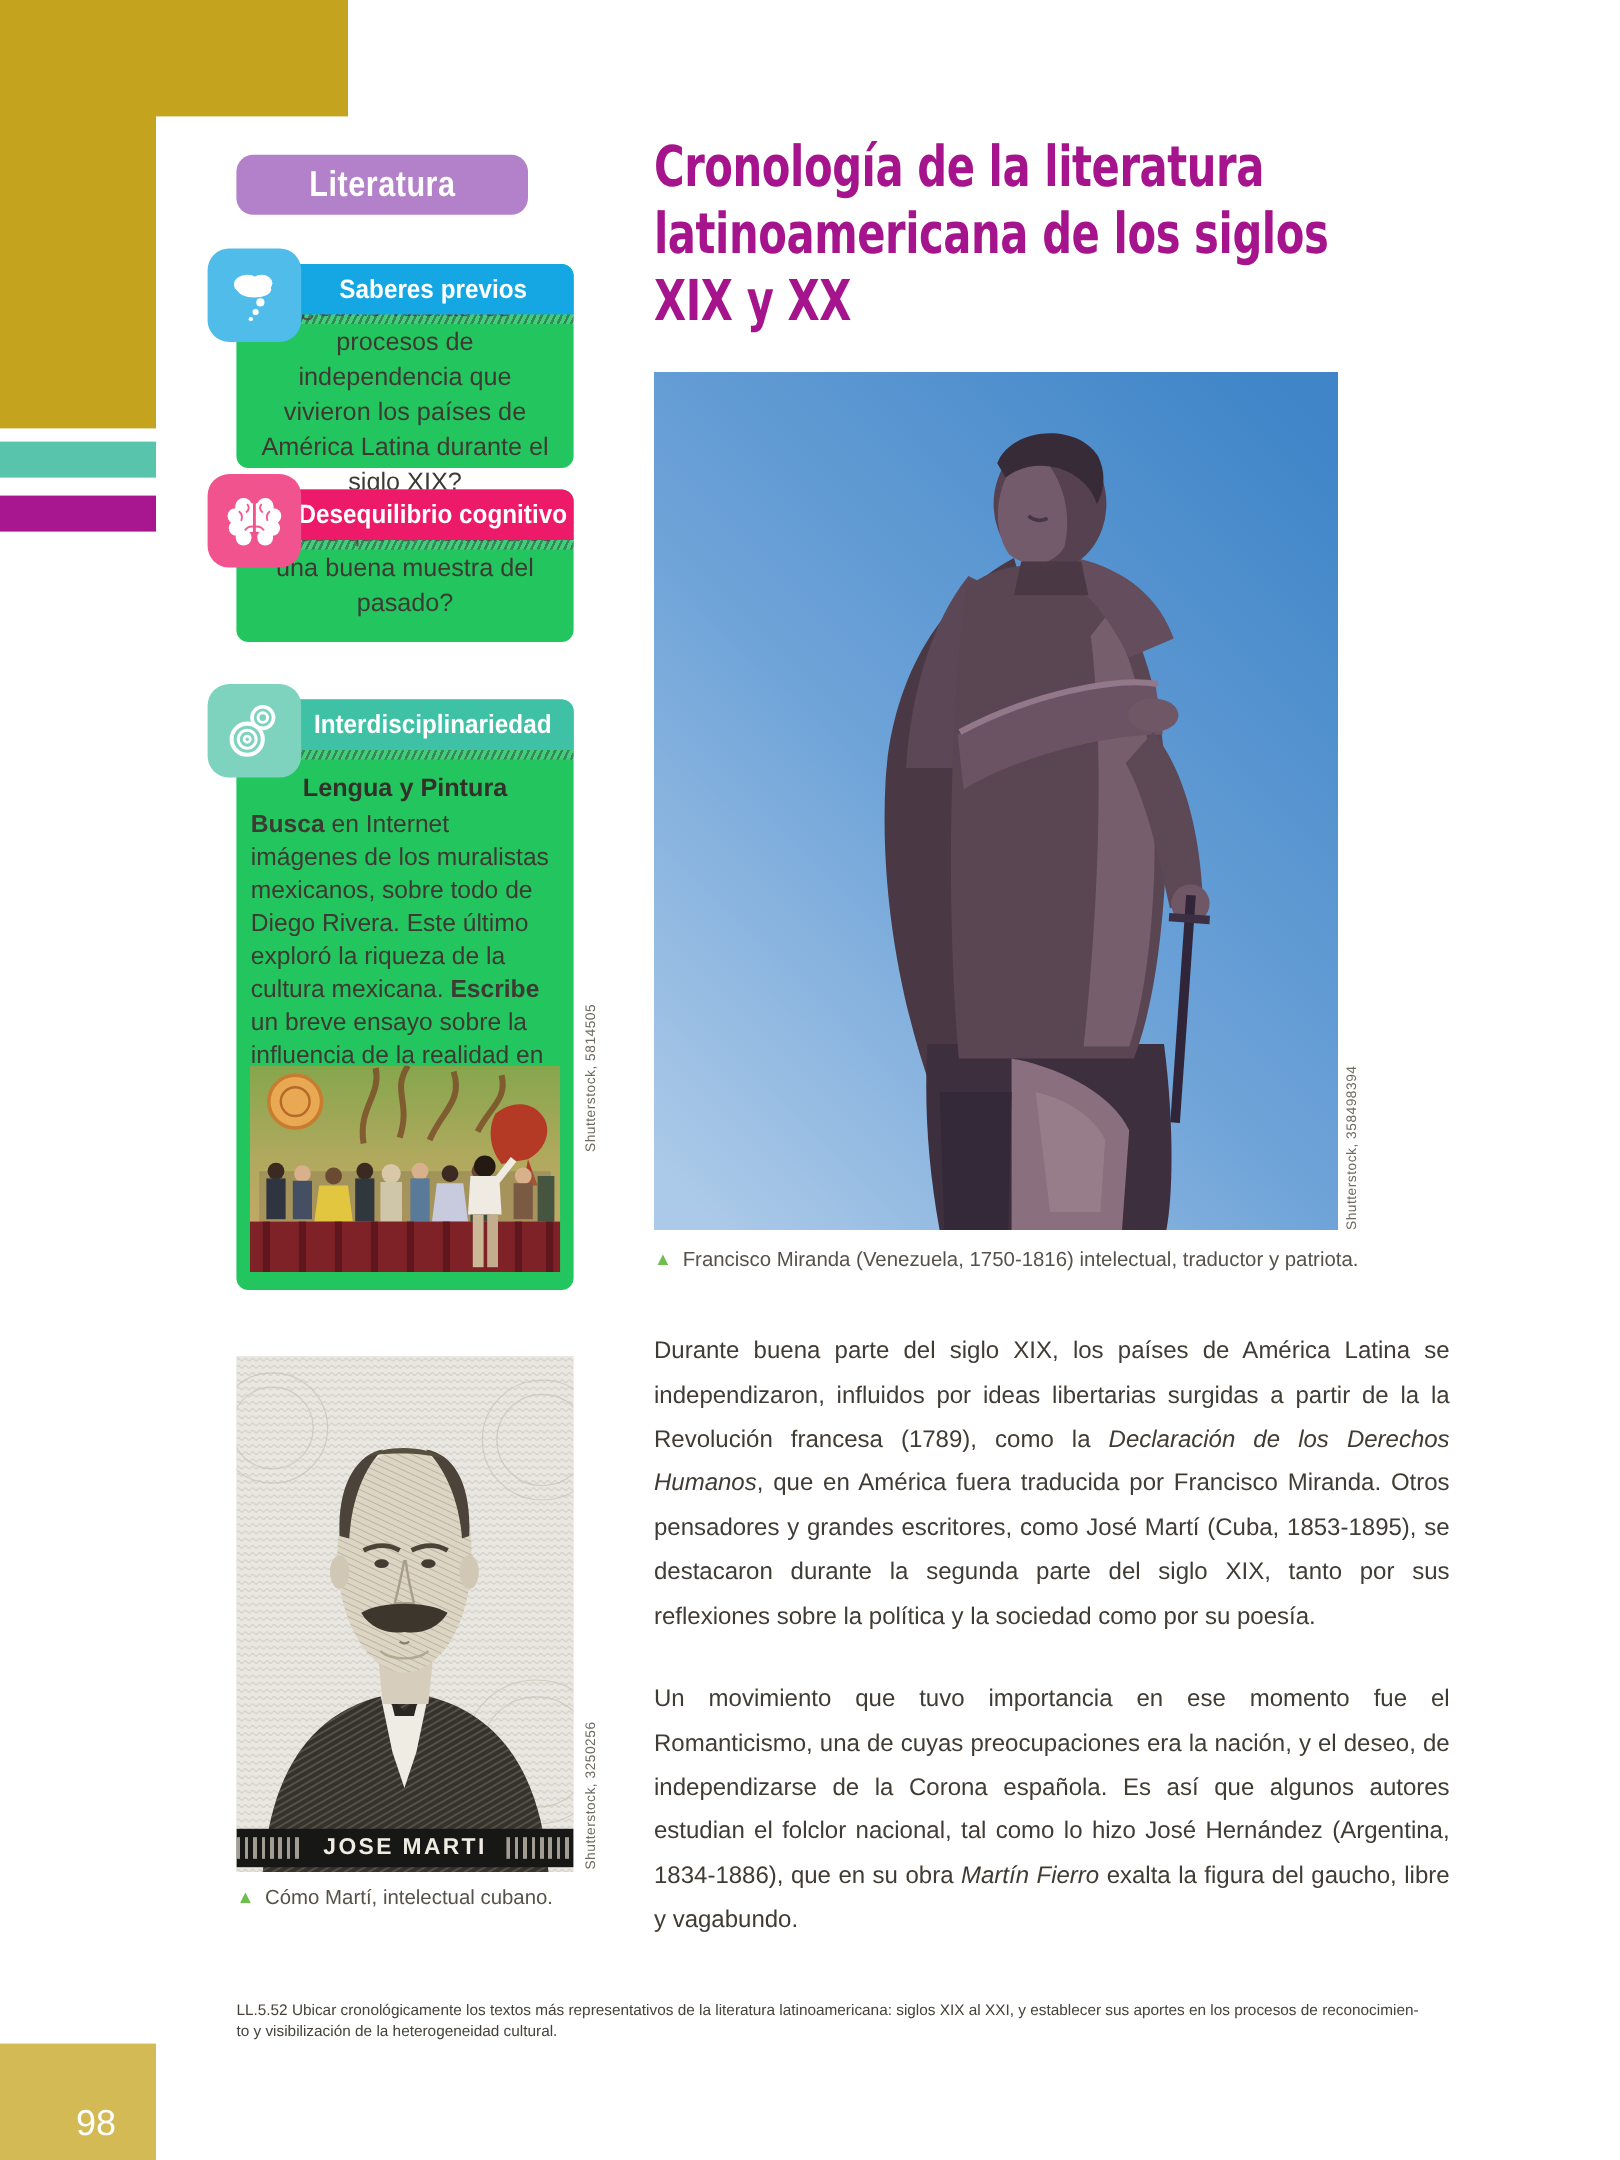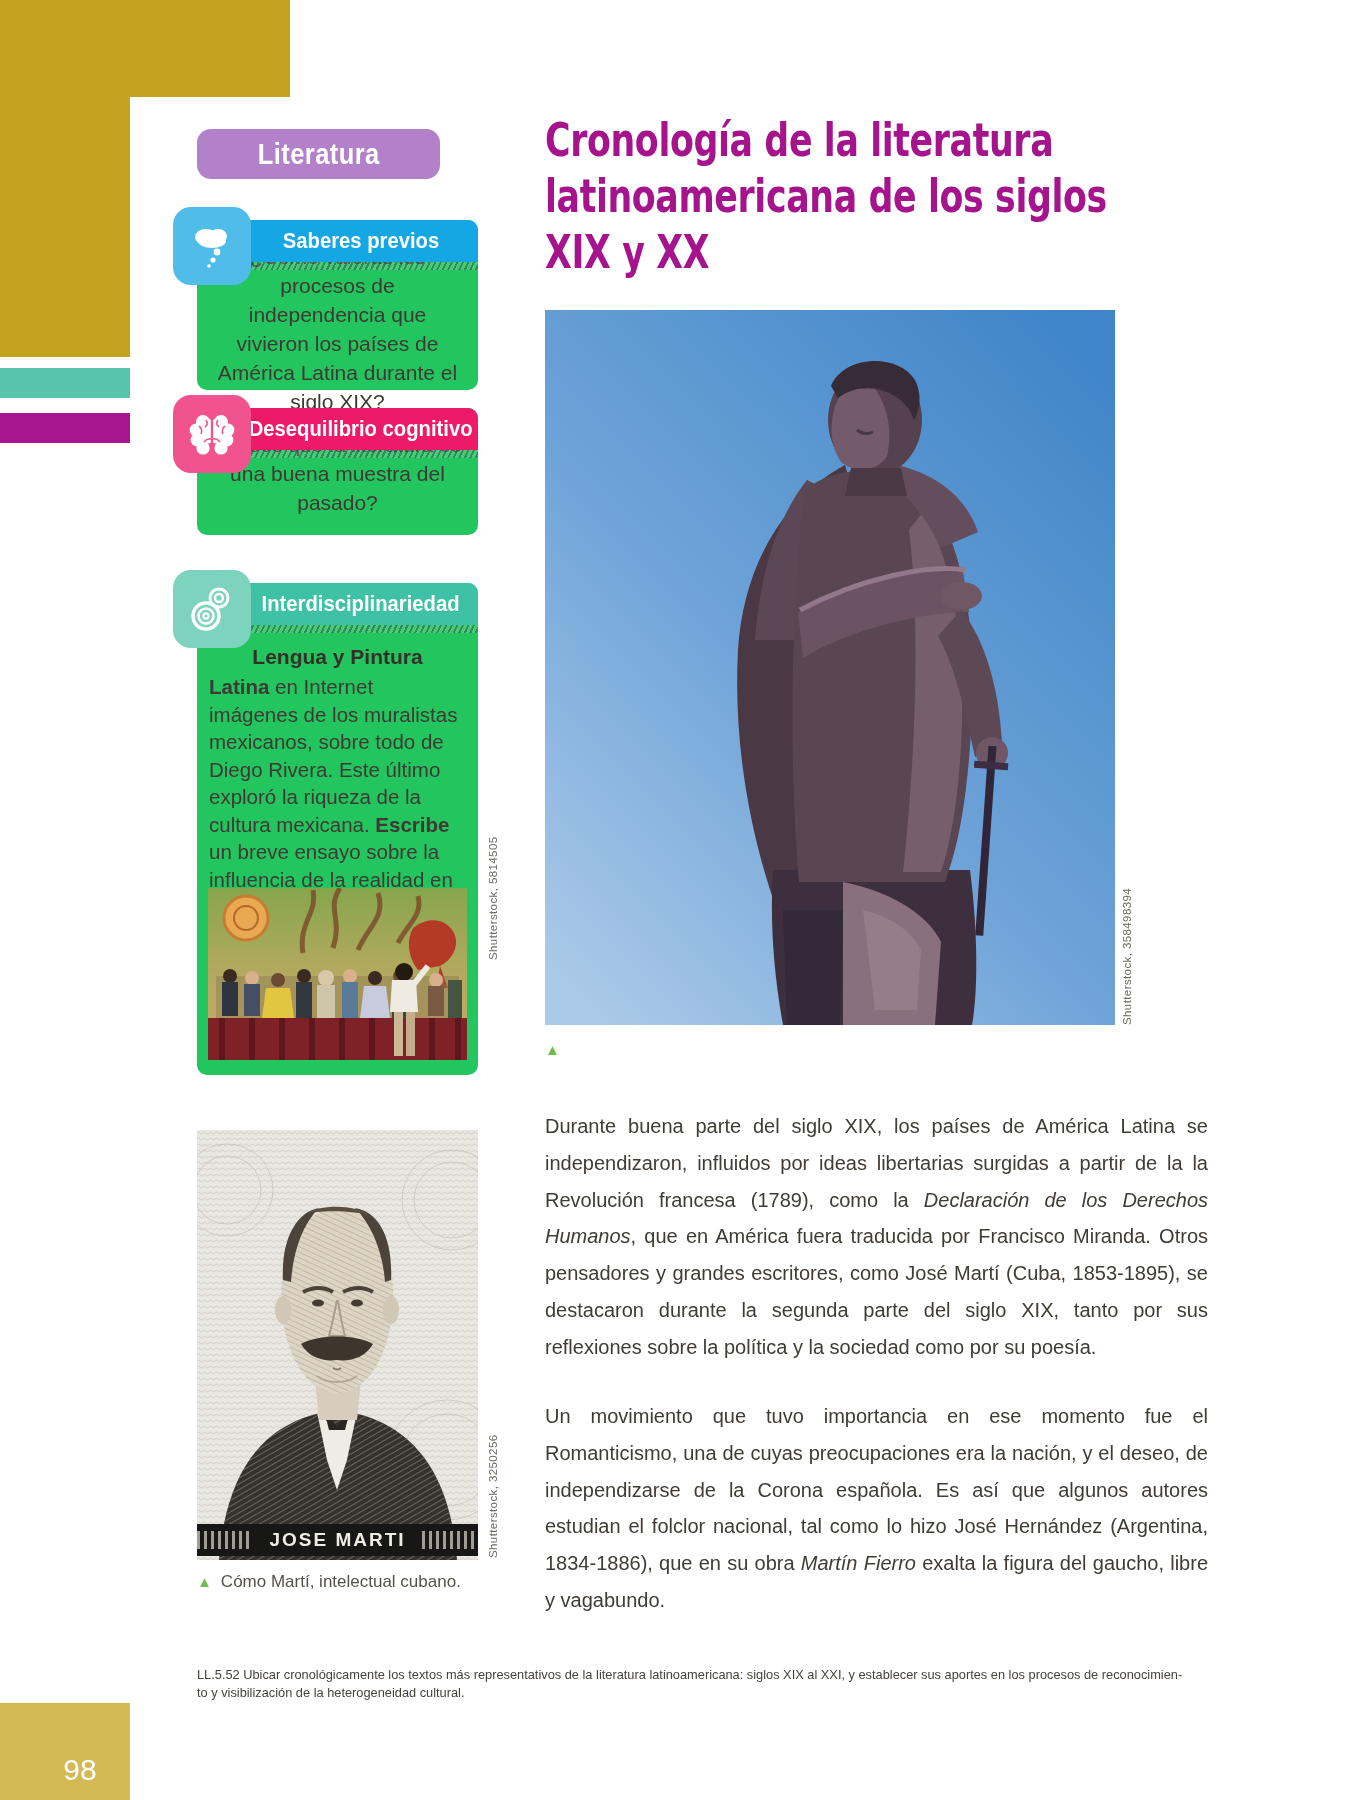--- a/index.html
+++ b/index.html
@@ -158,21 +158,21 @@
           <circle cx="33" cy="15" r="9" stroke-width="3"></circle>
           <circle cx="33" cy="15" r="4" stroke-width="2.4"></circle>
           <circle cx="20" cy="33" r="13" stroke-width="3.4"></circle>
           <circle cx="20" cy="33" r="7.5" stroke-width="2.6"></circle>
           <circle cx="20" cy="33" r="2.6" stroke-width="2.2"></circle>
         </g>
       </svg>
     </div>
     <div style="margin-top:52px;"></div>
     <div class="inter-heading">Lengua y Pintura</div>
-    <div class="inter-text"><span class="bold">Latina</span><span> en Internet imágenes de los muralistas mexicanos, sobre todo de Diego Rivera. Este último exploró la riqueza de la cultura mexicana. </span><span class="bold">Escribe</span><span> un breve ensayo sobre la influencia de la realidad en las artes o del arte en la sociedad.</span></div>
+    <div class="inter-text"><span class="bold">Busca</span><span> en Internet imágenes de los muralistas mexicanos, sobre todo de Diego Rivera. Este último exploró la riqueza de la cultura mexicana. </span><span class="bold">Escribe</span><span> un breve ensayo sobre la influencia de la realidad en las artes o del arte en la sociedad.</span></div>
 
     <div class="mural">
       <svg width="259" height="172" viewBox="0 0 259 172">
         <defs>
           <linearGradient id="mg" x1="0" y1="0" x2="0" y2="1">
             <stop offset="0" stop-color="#86a64c"></stop>
               <stop offset=".45" stop-color="#b0a95e"></stop>
             <stop offset=".8" stop-color="#c3a867"></stop>
           </linearGradient>
         </defs>
@@ -281,20 +281,21 @@
       <path d="M306,158 L356,158 L362,186 L300,186 Z" fill="#4a3845"></path>
 
       <path d="M298,572 C340,580 382,602 396,632 L390,715 L298,715 Z" fill="#8a6f7e"></path>
       <path d="M318,600 C344,606 366,620 376,640 L372,700 L330,700 Z" fill="#9c8190" opacity=".7"></path>
       <path d="M238,600 L298,600 L295,715 L242,715 Z" fill="#342939"></path>
     </svg>
   </div>
 
   <div class="abs caption" style="left:545px;top:1040px;width:650px;">
     <span class="tri">▲</span>
+    <span>Francisco Miranda (Venezuela, 1750-1816) intelectual, traductor y patriota.</span>
   </div>
 
   <div class="abs body-par" style="left:545px;top:1108px;"><span>Durante buena parte del siglo XIX, los países de América Latina se independizaron, influidos por ideas libertarias surgidas a partir de la la Revolución francesa (1789), como la </span><span class="ital">Declaración de los Derechos Humanos</span><span>, que en América fuera traducida por Francisco Miranda. Otros pensadores y grandes escritores, como José Martí (Cuba, 1853-1895), se destacaron durante la segunda parte del siglo XIX, tanto por sus reflexiones sobre la política y la sociedad como por su poesía.</span></div>
 
   <div class="abs body-par" style="left:545px;top:1398px;"><span>Un movimiento que tuvo importancia en ese momento fue el Romanticismo, una de cuyas preocupaciones era la nación, y el deseo, de independizarse de la Corona española. Es así que algunos autores estudian el folclor nacional, tal como lo hizo José Hernández (Argentina, 1834-1886), que en su obra </span><span class="ital">Martín Fierro</span><span> exalta la figura del gaucho, libre y vagabundo.</span></div>
 
   <div class="abs marti-figure">
     <svg width="281" height="430" viewBox="0 0 281 430">
       <defs>
         <pattern id="engrave" width="6" height="6" patternUnits="userSpaceOnUse">

